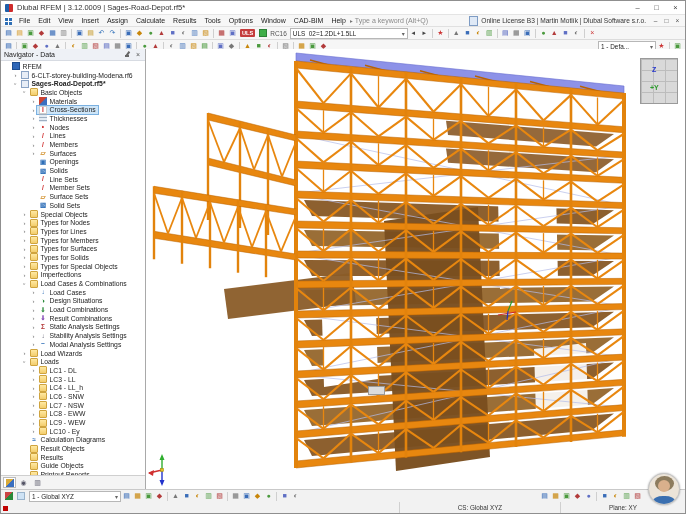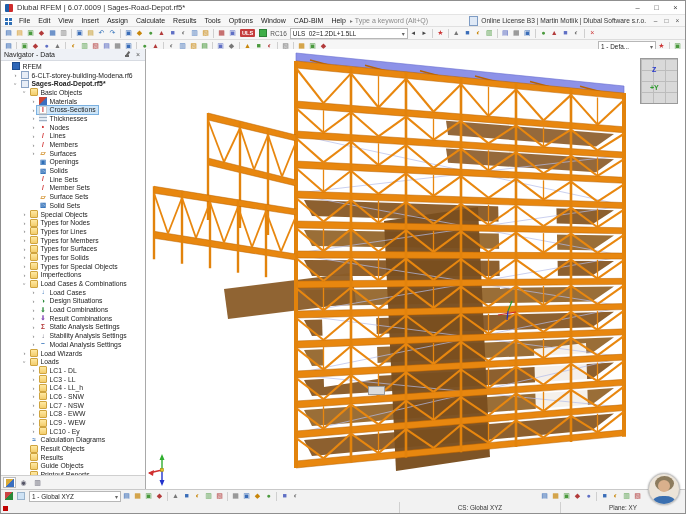--- a/index.html
+++ b/index.html
@@ -106,21 +106,21 @@
   .av-face{position:absolute;top:6px;left:9px;width:12px;height:12px;border-radius:50%;background:#d9b08c;}
   .av-shirt{position:absolute;bottom:-3px;left:4px;width:22px;height:11px;border-radius:45%;background:#3a6fb0;}
 </style>
 </head>
 <body>
 
 <div class="window">
 
   <div class="titlebar">
     <span class="applogo"></span>
-    <span class="title">Dlubal RFEM | 6.07.0009 | Sages-Road-Depot.rf5*</span>
+    <span class="title">Dlubal RFEM | 3.12.0009 | Sages-Road-Depot.rf5*</span>
     <span class="wctls">
       <span class="wctl">–</span>
       <span class="wctl">□</span>
       <span class="wctl close">×</span>
     </span>
   </div>
 
   <div class="menubar">
     <span class="mgrid"></span>
     <div class="menus">

